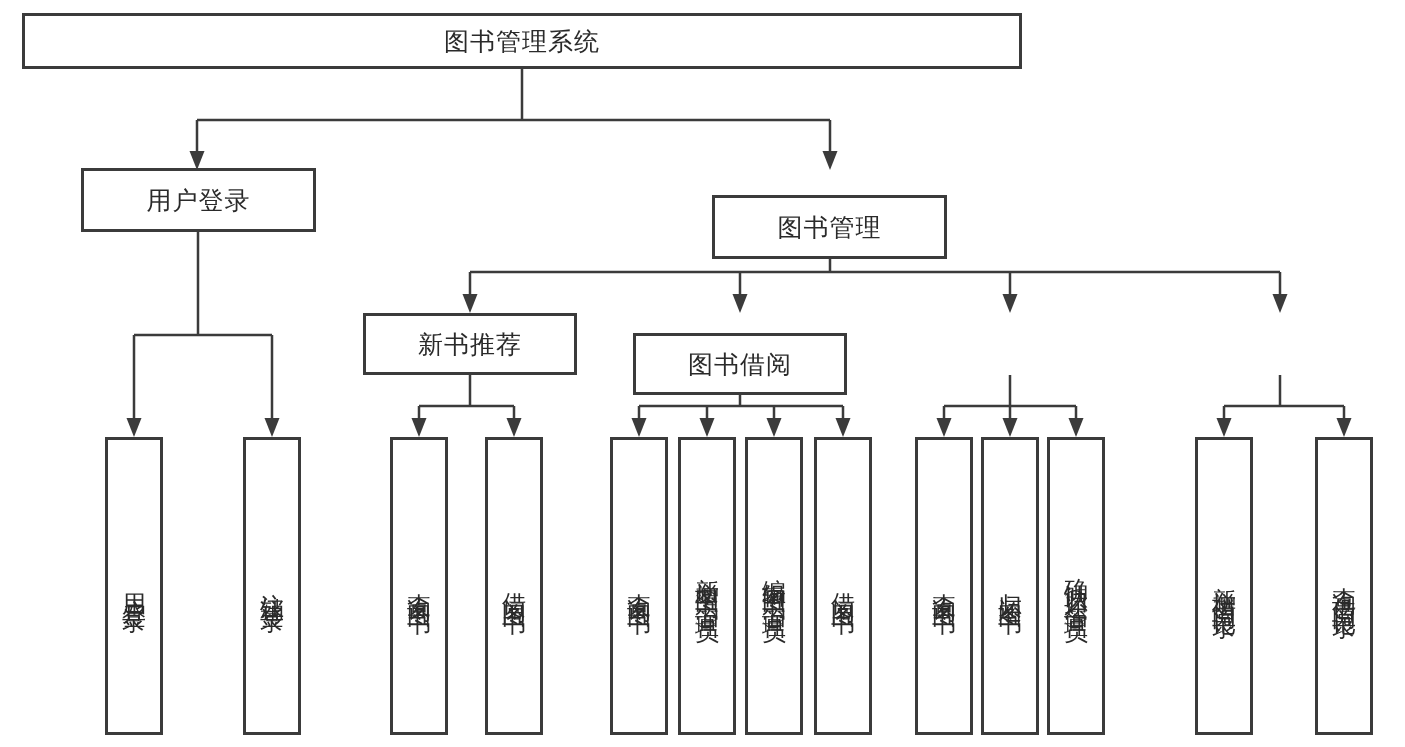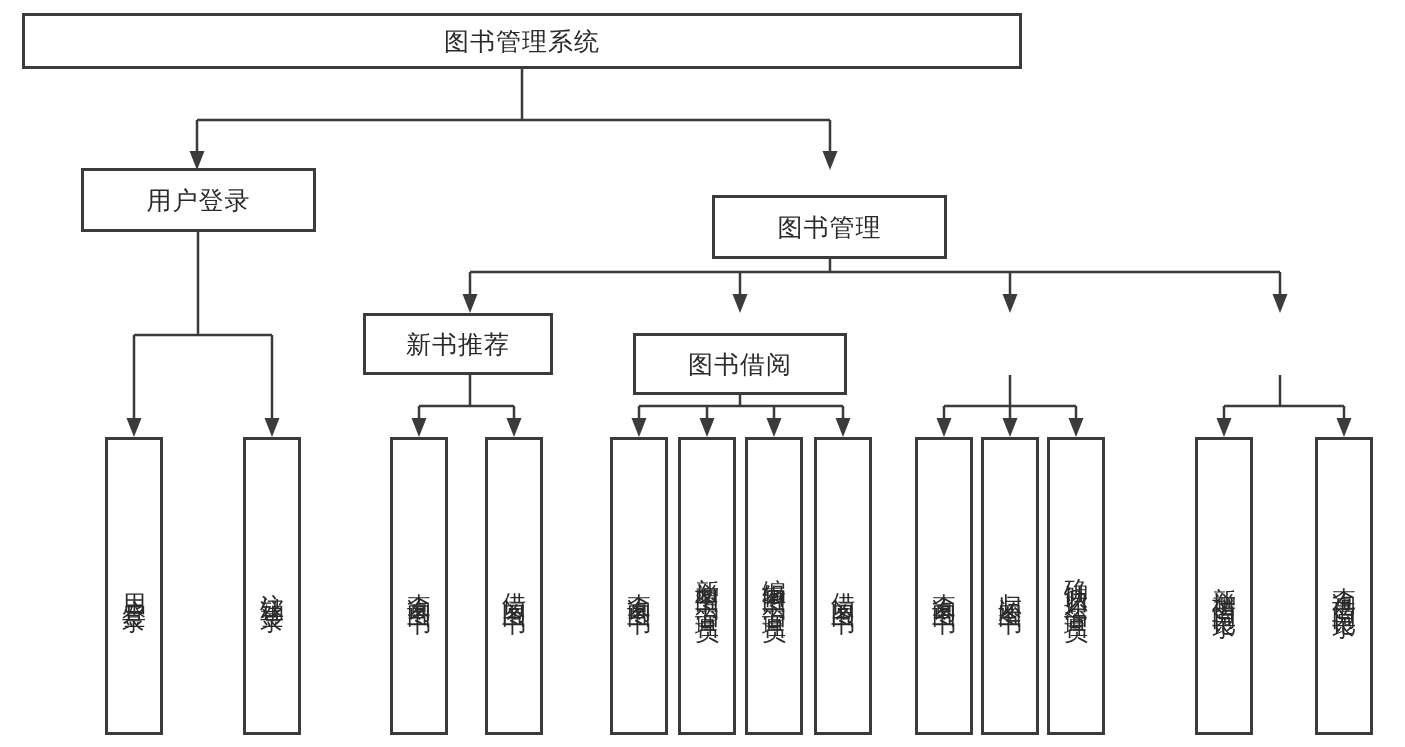--- a/index.html
+++ b/index.html
@@ -93,21 +93,21 @@
       <path d="M1216.5 418 L1231.5 418 L1224 437 Z"></path>
       <path d="M1336.5 418 L1351.5 418 L1344 437 Z"></path>
     </g>
   </svg>
 
   <div class="box" style="left:22px; top:13px; width:1000px; height:56px;">图书管理系统</div>
 
   <div class="box" style="left:81px; top:168px; width:235px; height:64px;">用户登录</div>
   <div class="box" style="left:712px; top:170px; width:235px; height:64px;margin-top:25px;">图书管理</div>
 
-  <div class="box" style="left:363px; top:313px; width:190px; height:62px;">新书推荐</div>
+  <div class="box" style="left:363px; top:313px; width:214px; height:62px;">新书推荐</div>
   <div class="box" style="left:633px; top:313px; width:214px; height:62px;margin-top:20px;">图书借阅</div>
 
   <div class="box" style="left:105px; top:437px; width:58px; height:298px;">
     <span class="vtext">用户登录</span>
   </div>
   <div class="box" style="left:243px; top:437px; width:58px; height:298px;">
     <span class="vtext">注销登录</span>
   </div>
 
   <div class="box" style="left:390px; top:437px; width:58px; height:298px;">

